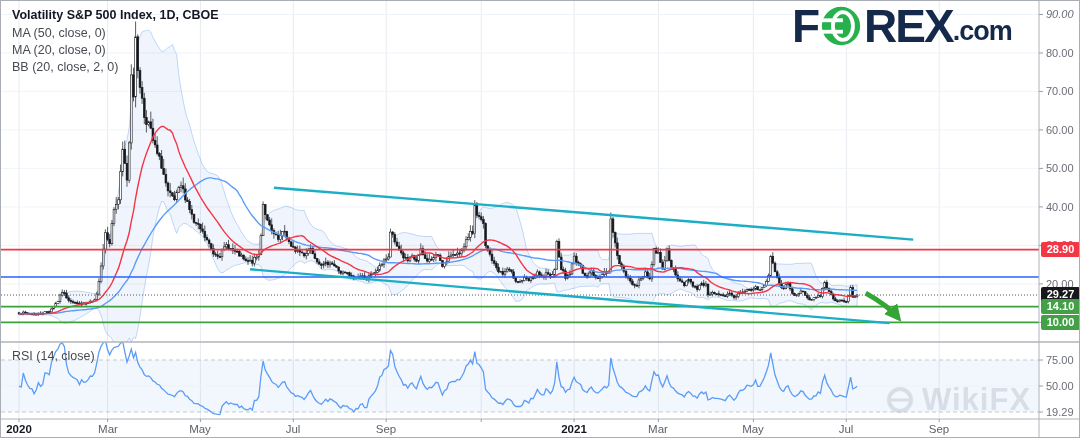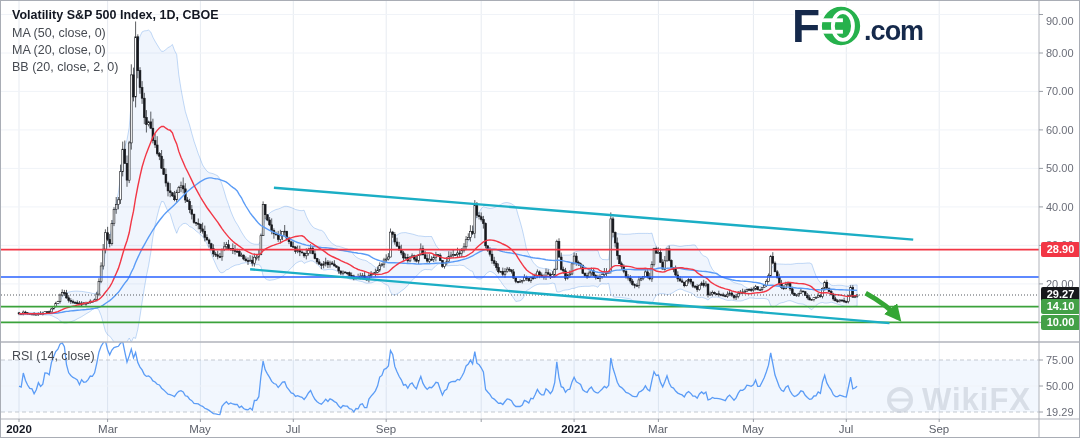--- a/index.html
+++ b/index.html
@@ -533,25 +533,26 @@
   <div class="legend-rsi">RSI (14, close)</div>
 
   <div class="logo">
     <span class="big">F</span>
     <svg class="oc" width="44" height="44" viewBox="0 0 46 46">
       <circle cx="23" cy="23" r="21" fill="#26b14c" stroke="#ffffff" stroke-width="2"></circle>
       <ellipse cx="25" cy="23" rx="10.5" ry="14.5" fill="none" stroke="#ffffff" stroke-width="4"></ellipse>
       <line x1="3" y1="17" x2="25" y2="17" stroke="#ffffff" stroke-width="4"></line>
       <line x1="3" y1="29" x2="25" y2="29" stroke="#ffffff" stroke-width="4"></line>
     </svg>
+    <span class="big">REX</span>
     <span class="com">.com</span>
   </div>
 
   <div class="price-axis">
-      <div class="ptick" style="top: 14px;">90.00</div>
+      <div class="ptick" style="top: 7px; font-style: italic;">90.00</div>
       <div class="ptick" style="top: 46px;">80.00</div>
       <div class="ptick" style="top: 84px;">70.00</div>
       <div class="ptick" style="top: 123px;">60.00</div>
       <div class="ptick" style="top: 161px;">50.00</div>
       <div class="ptick" style="top: 200px;">40.00</div>
       <div class="ptick" style="top: 238px;">30.00</div>
       <div class="ptick" style="top: 277px;">20.00</div>
       <div class="ptick" style="top: 353px;">75.00</div>
       <div class="ptick" style="top: 379px;">50.00</div>
       <div class="ptick" style="top: 405px;">19.29</div>

